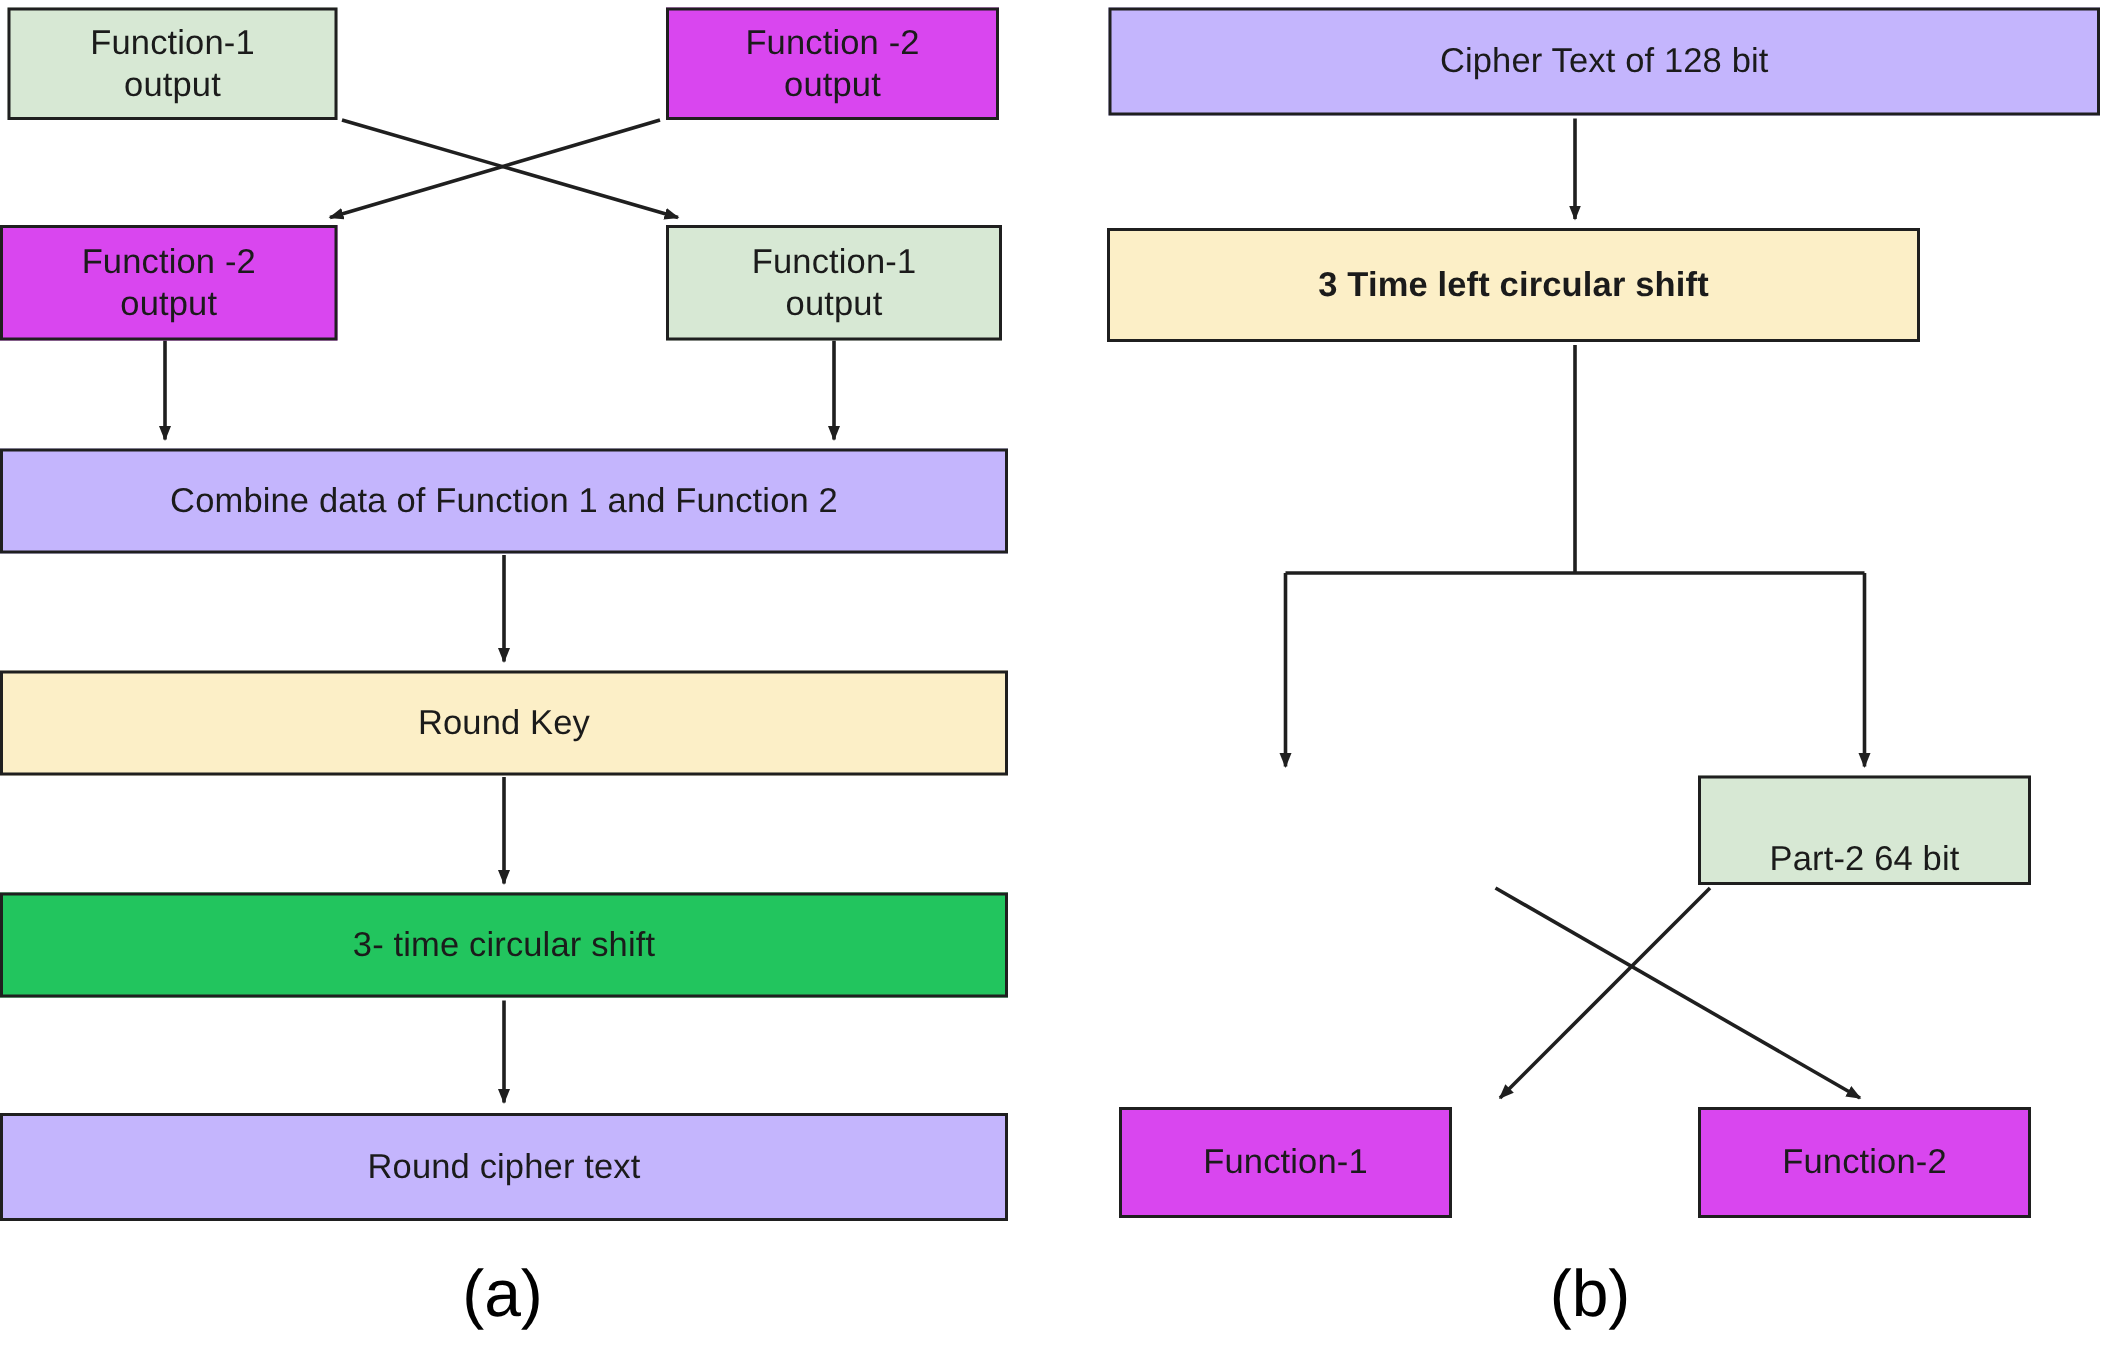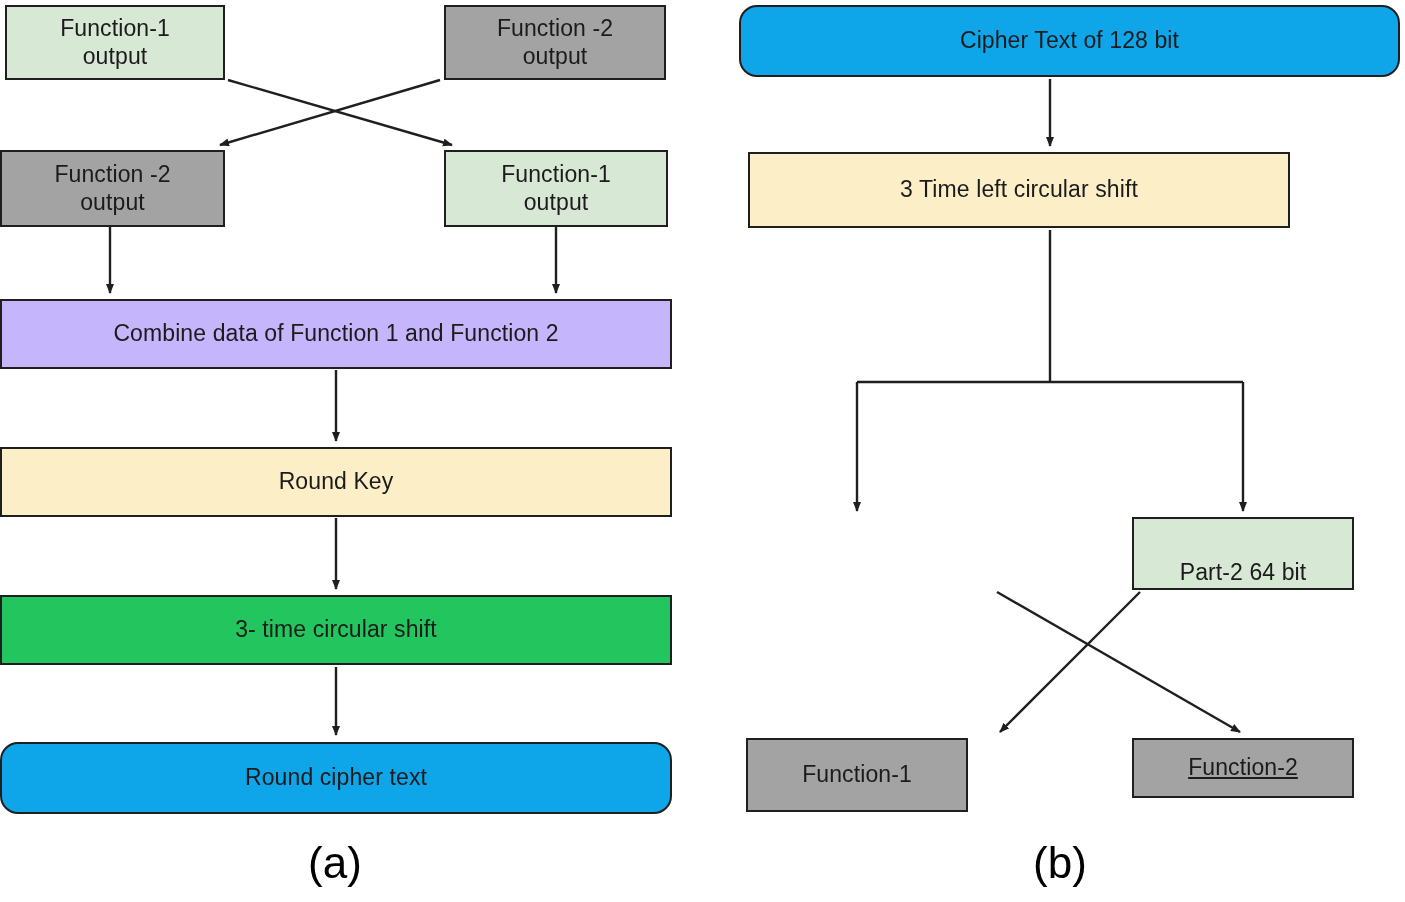--- a/index.html
+++ b/index.html
@@ -38,25 +38,25 @@
     text-align: center;
     color: #1b1b1b;
     font-size: 23px;
     line-height: 1.18;
     letter-spacing: 0.1px;
     padding: 2px 6px;
   }
   .node .label { display: block; width: 100%; }
 
   .fill-green  { background: #d7e8d4; }
-  .fill-blue   { background: #a3a3a3; }
+  .fill-blue   { background: #d946ef; }
   .fill-purple { background: #c4b5fd; }
   .fill-yellow { background: #fcefc7; }
   .fill-orange { background: #22c55e; }
-  .fill-pink   { background: #0ea5e9; border-radius: 18px; }
+  .fill-pink   { background: #c4b5fd; }
 
   .edge-layer {
     position: absolute;
     left: 0;
     top: 0;
     width: 100%;
     height: 902px;
     pointer-events: none;
   }
 
@@ -151,33 +151,33 @@
       <line x1="543" y1="382" x2="543" y2="511" stroke="#1f1f1f" stroke-width="2.4" marker-end="url(#ah-b)"></line>
 
       <line x1="297" y1="592" x2="540" y2="732" stroke="#1f1f1f" stroke-width="2.4" marker-end="url(#ah-b)"></line>
       <line x1="440" y1="592" x2="300" y2="732" stroke="#1f1f1f" stroke-width="2.4" marker-end="url(#ah-b)"></line>
     </svg>
 
     <div class="node fill-pink" style="left:39px; top:5px; width:661px; height:72px;">
       <span class="label">Cipher Text of 128 bit</span>
     </div>
 
-    <div class="node fill-yellow" style="left:48px; top:152px; width:542px; height:76px;">
+    <div class="node fill-yellow" style="left:38px; top:152px; width:542px; height:76px;font-weight:bold;">
       <span class="label">3 Time left circular shift</span>
     </div>
 
 
     <div class="node fill-green" style="left:432px; top:517px; width:222px; height:73px;align-items:flex-end;">
       <span class="label">Part-2 64 bit</span>
     </div>
 
     <div class="node fill-blue" style="left:46px; top:738px; width:222px; height:74px;">
       <span class="label">Function-1</span>
     </div>
 
-    <div class="node fill-blue" style="left:432px; top:738px; width:222px; height:60px;text-decoration:underline;">
+    <div class="node fill-blue" style="left:432px; top:738px; width:222px; height:74px;">
       <span class="label">Function-2</span>
     </div>
 
     <div class="caption" id="caption-b" style="left:260px; top:838px;">(b)</div>
   </div>
 
 </div>
 
 </body></html>

